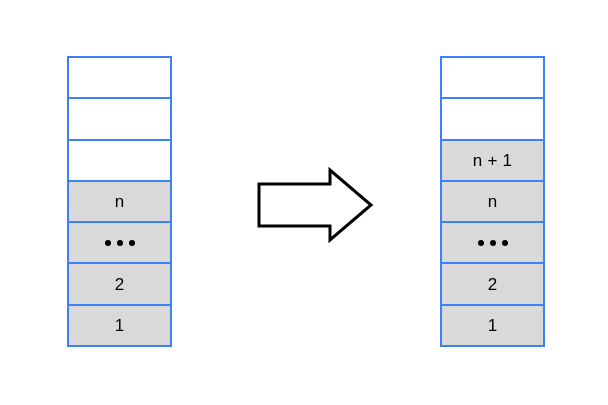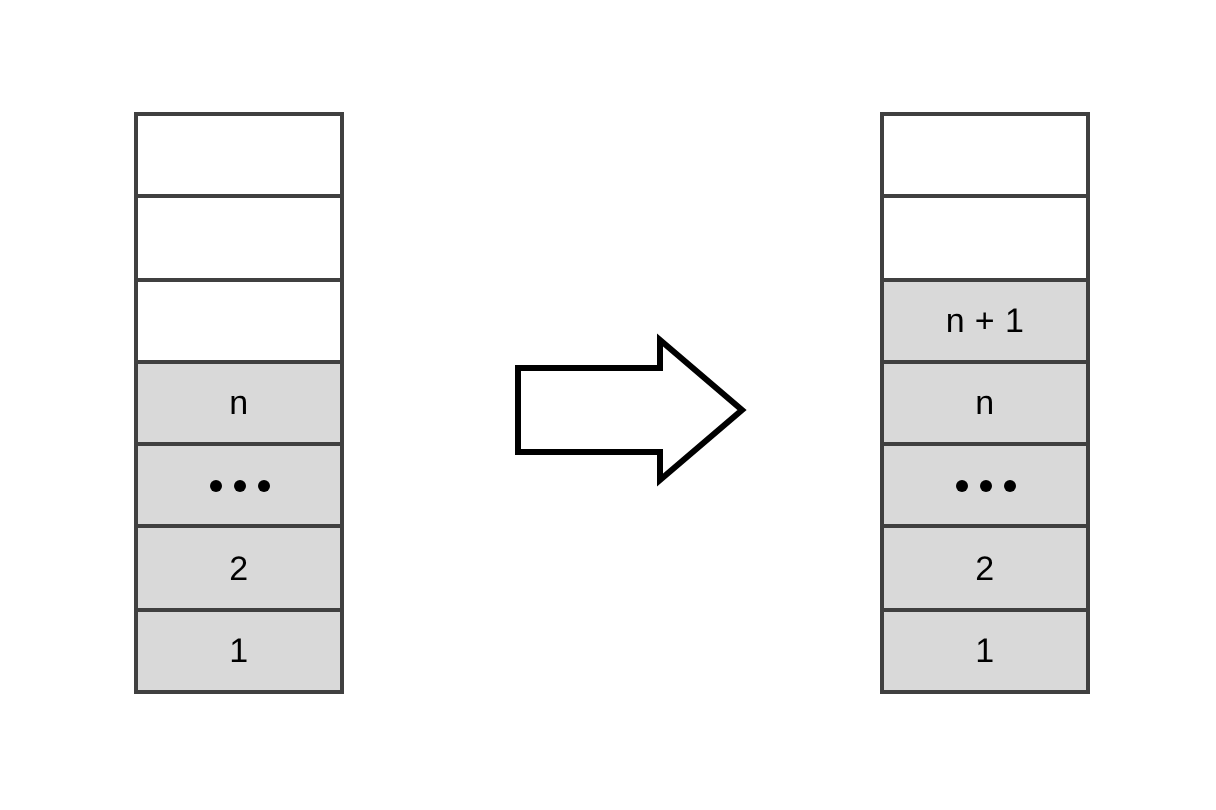--- a/index.html
+++ b/index.html
@@ -19,21 +19,21 @@
     overflow: hidden;
   }
   .stack {
     position: absolute;
     box-sizing: border-box;
     display: flex;
     flex-direction: column;
   }
   .cell {
     box-sizing: border-box;
-    border: 2px solid #404040;
+    border: 2px solid #3b82f6;
     margin-bottom: -2px;
     background: #ffffff;
     display: flex;
     align-items: center;
     justify-content: center;
     font-size: 17px;
     color: #000000;
     line-height: 1;
     letter-spacing: 0.2px;
   }

